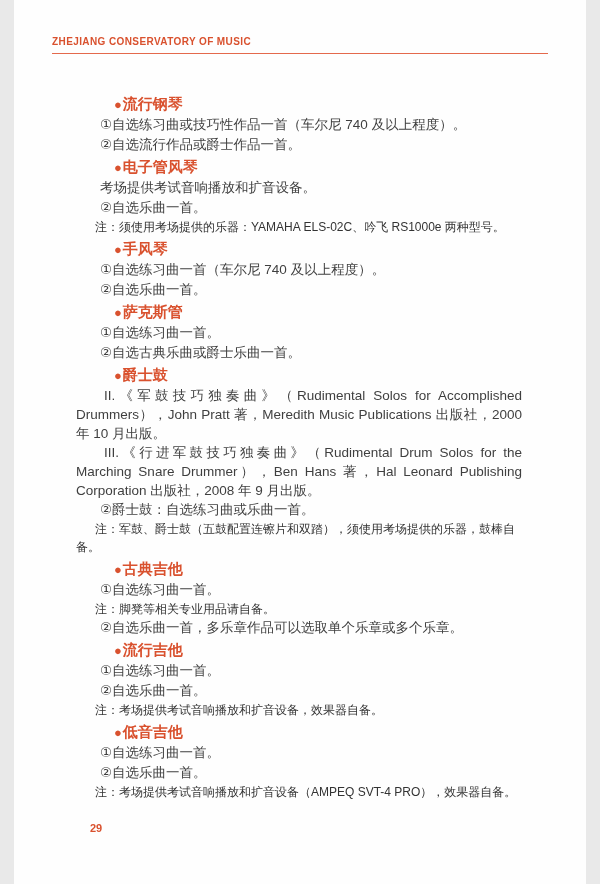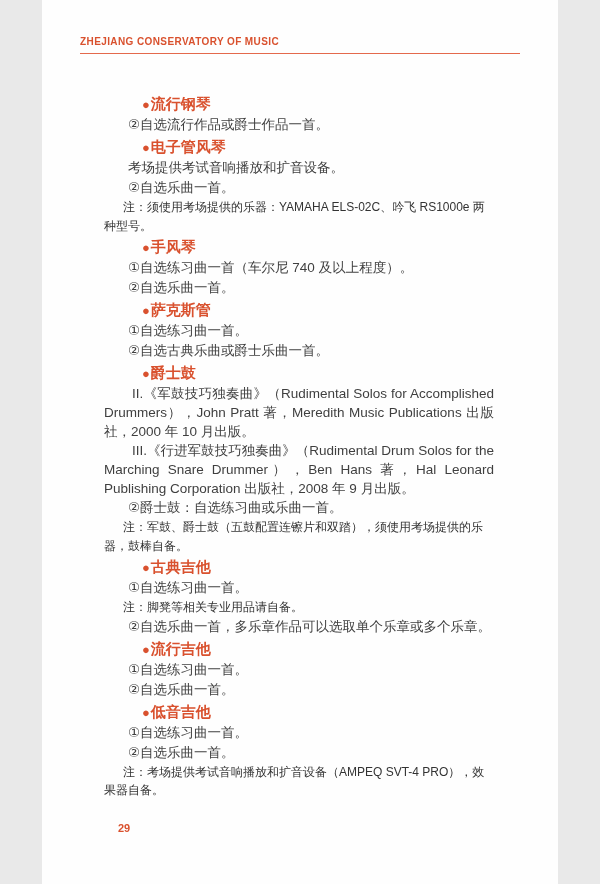--- a/index.html
+++ b/index.html
@@ -1,18 +1,18 @@
 <!DOCTYPE html>
 <html><head>
 <meta charset="utf-8">
 <style>
   html,body { margin:0; padding:0; background:#e9e9e9; }
   .page {
     position:relative;
-    width:516px; height:884px;
+    width:572px; height:884px;
     margin:0 auto;
     background:#fefefe;
     font-family:"Liberation Sans","DejaVu Sans",sans-serif;
     color:#3f3f3f;
     overflow:hidden;
     box-sizing:border-box;
   }
   .header { padding:36px 38px 0 38px; }
   .header-title {
     color:#d9512e;
@@ -73,20 +73,21 @@
 
   <div class="header">
     <div class="header-title">ZHEJIANG CONSERVATORY OF MUSIC</div>
     <div class="header-rule"></div>
   </div>
 
   <div class="content">
 
     <div class="section">
       <h2 class="sec-title"><span class="bullet">●</span><span>流行钢琴</span></h2>
+      <p class="line item">①自选练习曲或技巧性作品一首（车尔尼 740 及以上程度）。</p>
       <p class="line item">②自选流行作品或爵士作品一首。</p>
     </div>
 
     <div class="section">
       <h2 class="sec-title"><span class="bullet">●</span><span>电子管风琴</span></h2>
       <p class="line item">考场提供考试音响播放和扩音设备。</p>
       <p class="line item">②自选乐曲一首。</p>
       <p class="line note">注：须使用考场提供的乐器：YAMAHA ELS-02C、吟飞 RS1000e 两种型号。</p>
     </div>
 
@@ -114,20 +115,21 @@
       <h2 class="sec-title"><span class="bullet">●</span><span>古典吉他</span></h2>
       <p class="line item">①自选练习曲一首。</p>
       <p class="line note">注：脚凳等相关专业用品请自备。</p>
       <p class="line item">②自选乐曲一首，多乐章作品可以选取单个乐章或多个乐章。</p>
     </div>
 
     <div class="section">
       <h2 class="sec-title"><span class="bullet">●</span><span>流行吉他</span></h2>
       <p class="line item">①自选练习曲一首。</p>
       <p class="line item">②自选乐曲一首。</p>
+      <p class="line note">注：考场提供考试音响播放和扩音设备，效果器自备。</p>
     </div>
 
     <div class="section">
       <h2 class="sec-title"><span class="bullet">●</span><span>低音吉他</span></h2>
       <p class="line item">①自选练习曲一首。</p>
       <p class="line item">②自选乐曲一首。</p>
       <p class="line note">注：考场提供考试音响播放和扩音设备（AMPEQ SVT-4 PRO），效果器自备。</p>
     </div>
 
   </div>

